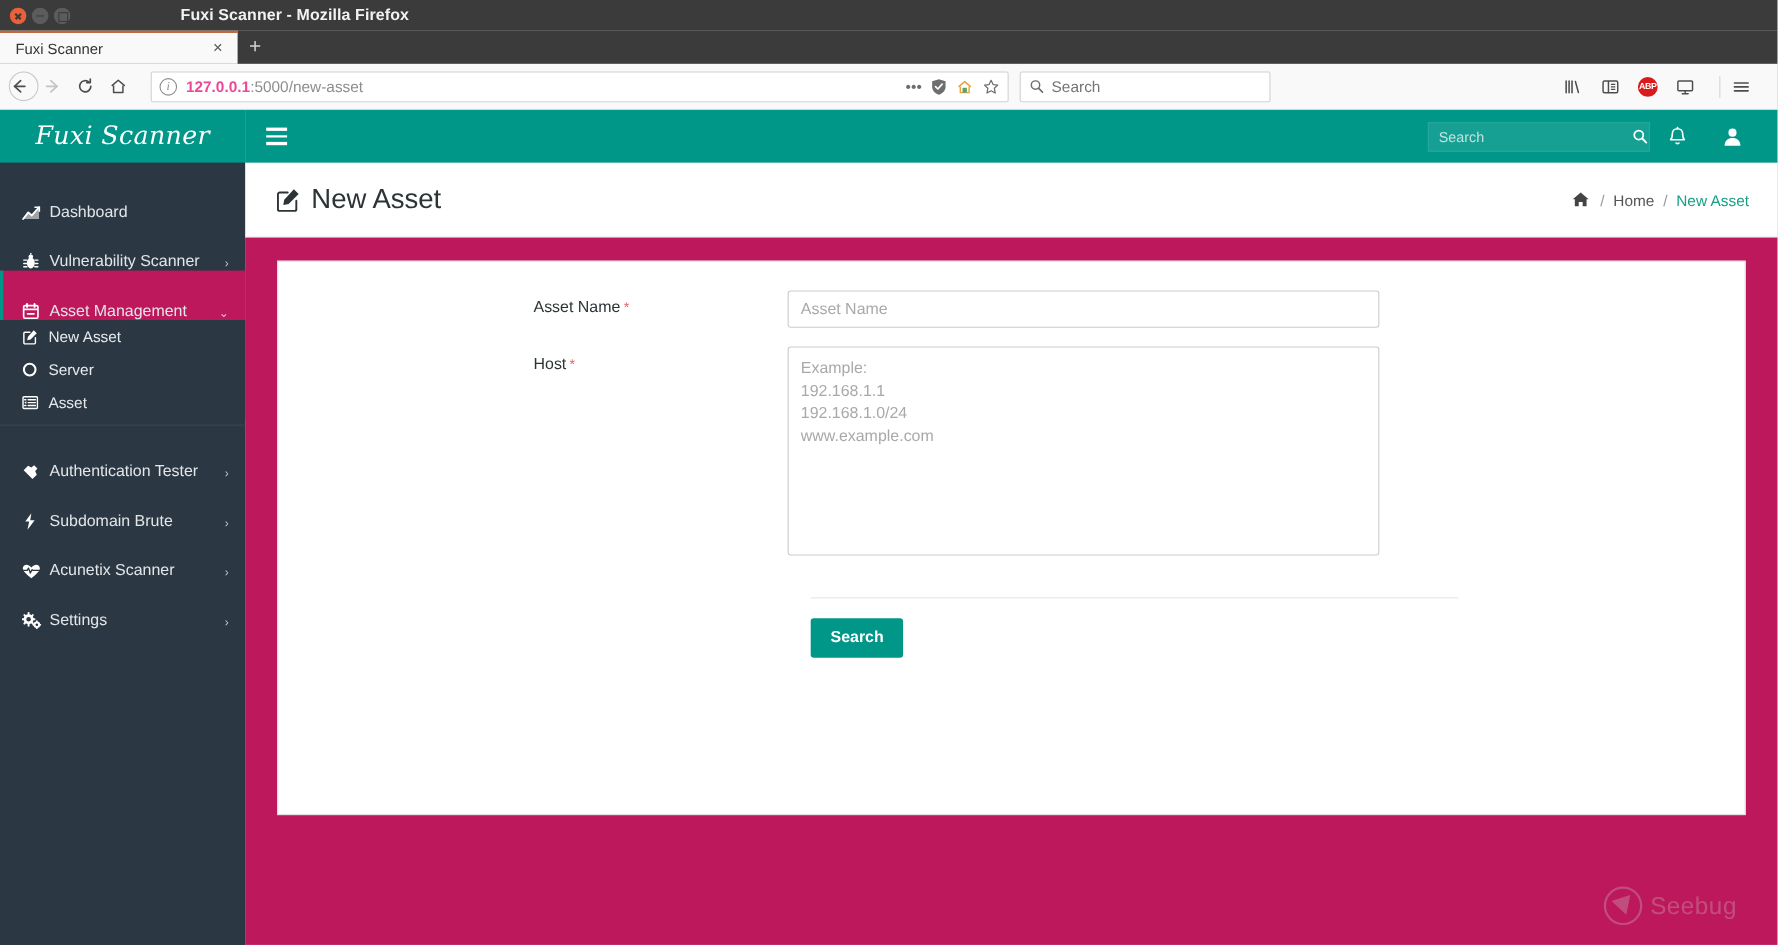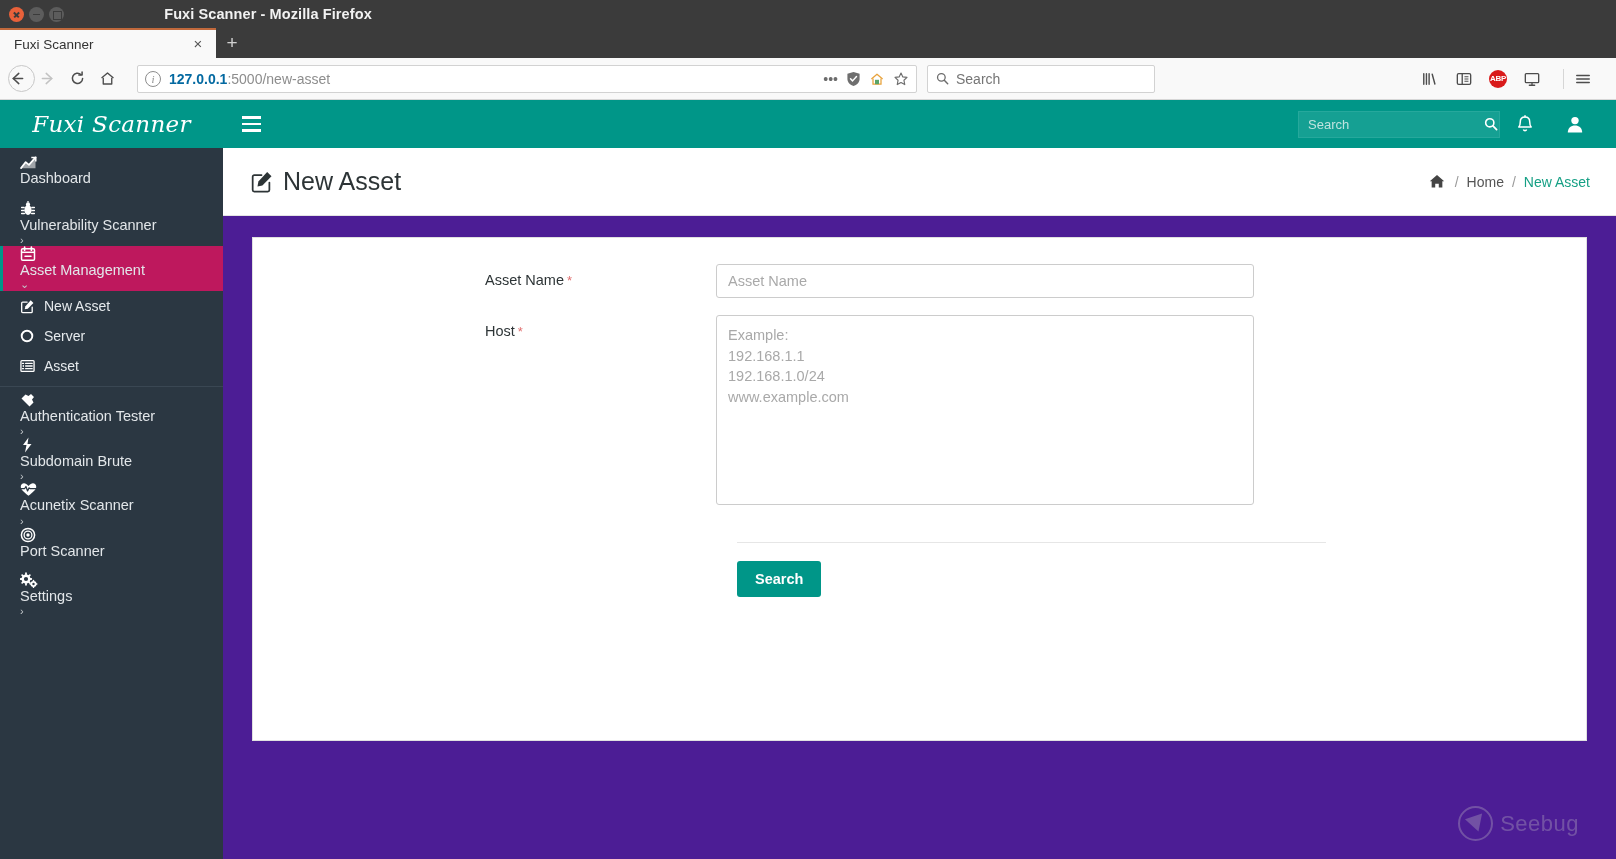--- a/index.html
+++ b/index.html
@@ -80,21 +80,21 @@
     margin-left: 8px;
   }
   .url-info {
     width: 16px; height: 16px; border: 1.2px solid #8d8d8d;
     border-radius: 50%; color: #8d8d8d; font-size: 11px;
     display: flex; align-items: center; justify-content: center;
     font-family: "Liberation Serif", serif; font-style: italic;
     margin-right: 8px; flex: none;
   }
   .url-text { font-size: 14px; color: #8d8d8d; flex: 1; }
-  .url-text b { color: #0369a1; font-weight: bold; }
+  .url-text b { color: #ec4899; font-weight: bold; }
   .url-actions { display: flex; align-items: center; gap: 8px; }
   .url-actions span { color: #6c6c6c; font-size: 14px; line-height: 1; }
   .searchbar {
     width: 228px; height: 28px; background: #fff;
     border: 1px solid #d2d2d2; border-radius: 2px;
     display: flex; align-items: center; padding: 0 8px;
     margin-left: 10px;
   }
   .searchbar .sicon { color: #6c6c6c; margin-right: 7px; font-size: 13px; }
   .searchbar input {
@@ -117,24 +117,23 @@
   .brand {
     height: 48px; background: #009688; display: flex;
     align-items: center; justify-content: center;
   }
   .brand-text {
     font-family: "DejaVu Serif", serif; font-style: italic;
     color: #fff; font-size: 23px; letter-spacing: .3px;
   }
   .side-menu { flex: 1; background: #2b3742; padding-top: 8px; }
   .side-item {
-    display: flex; align-items: flex-start; height: 45px;
+    display: flex; align-items: flex-end; height: 45px;
     padding: 0 15px 0 17px; color: #e2e6e9; font-size: 14.5px;
     border-left: 3px solid transparent;
-    flex-direction: column;
   }
   .side-item .ic { width: 25px; flex: none; font-size: 14px; color: #ffffff; }
   .side-item .lbl { flex: 1; }
   .side-item .caret { font-size: 11px; color: #c3c8cc; }
   .side-item.active { background: #be185d; border-left-color: #009688; }
   .side-sub { background: #2b3742; }
   .side-sub .side-subitem {
     display: flex; align-items: center; height: 30px;
     padding-left: 20px; color: #e6eaed; font-size: 14px;
   }
@@ -176,21 +175,21 @@
   }
   .breadcrumb {
     margin-left: auto; display: flex; align-items: center; gap: 8px;
     font-size: 14px; color: #555;
   }
   .breadcrumb .sep { color: #9a9a9a; }
   .breadcrumb .crumb-active { color: #16a085; }
   .breadcrumb .home-ic { color: #444; font-size: 15px; margin-right: 2px; }
 
   
-  .page-body { flex: 1; background: #4c1d95; padding: 21px 29px 0 29px; position: relative; }
+  .page-body { flex: 1; background: #be185d; padding: 21px 29px 0 29px; position: relative; }
   .card {
     background: #fff; border: 1px solid #e0e0e0; min-height: 504px;
     padding: 26px 0 0 0; position: relative;
   }
   .form-row { display: flex; align-items: flex-start; margin-bottom: 17px; }
   .form-label {
     width: 463px; text-align: left; padding-left: 232px; padding-top: 8px;
     font-size: 14.5px; color: #2d3436;
   }
   .form-label .req { color: #e06e6e; margin-left: 3px; font-size: 13px; }
@@ -464,31 +463,20 @@
         <span class="ic">
           <svg width="17" height="15" viewBox="0 0 18 15">
               <path d="M9 14 C3 9.5 0.8 6.8 0.8 4.5 C0.8 2.4 2.4 1 4.3 1 C5.9 1 7.2 1.9 9 3.8 C10.8 1.9 12.1 1 13.7 1 C15.6 1 17.2 2.4 17.2 4.5 C17.2 6.8 15 9.5 9 14 Z" fill="#fff"></path>
               <path d="M0.5 6.5 H5 L6.3 4.3 L8 9 L9.6 5.8 L10.6 6.5 H17.5" fill="none" stroke="#2b3742" stroke-width="1.3" stroke-linejoin="round"></path>
             </svg>
         </span>
         <span class="lbl">Acunetix Scanner</span>
         <span class="caret">›</span>
       </div>
 
-      <div class="side-item">
-        <span class="ic">
-          <svg width="16" height="16" viewBox="0 0 16 16">
-              <circle cx="8" cy="8" r="6.6" fill="none" stroke="#fff" stroke-width="1.5"></circle>
-              <circle cx="8" cy="8" r="3.9" fill="none" stroke="#fff" stroke-width="1.3"></circle>
-              <circle cx="8" cy="8" r="1.7" fill="#fff"></circle>
-            </svg>
-        </span>
-        <span class="lbl">Port Scanner</span>
-        <span class="caret"></span>
-      </div>
 
       <div class="side-item">
         <span class="ic">
           <svg width="18" height="16" viewBox="0 0 18 16">
               <circle cx="6" cy="7" r="3.3" fill="none" stroke="#fff" stroke-width="2.4"></circle>
               <path d="M6 1.2 V2.6 M6 11.4 V12.8 M0.7 7 H2.1 M9.9 7 H11.3 M2.2 3.2 L3.2 4.2 M8.8 9.8 L9.8 10.8 M9.8 3.2 L8.8 4.2 M3.2 9.8 L2.2 10.8" stroke="#fff" stroke-width="1.8" stroke-linecap="round"></path>
               <circle cx="13.5" cy="12" r="2.1" fill="none" stroke="#fff" stroke-width="1.8"></circle>
               <path d="M13.5 8.6 V9.5 M13.5 14.5 V15.3 M10.2 12 H11.1 M15.9 12 H16.8" stroke="#fff" stroke-width="1.5" stroke-linecap="round"></path>
             </svg>
         </span>

